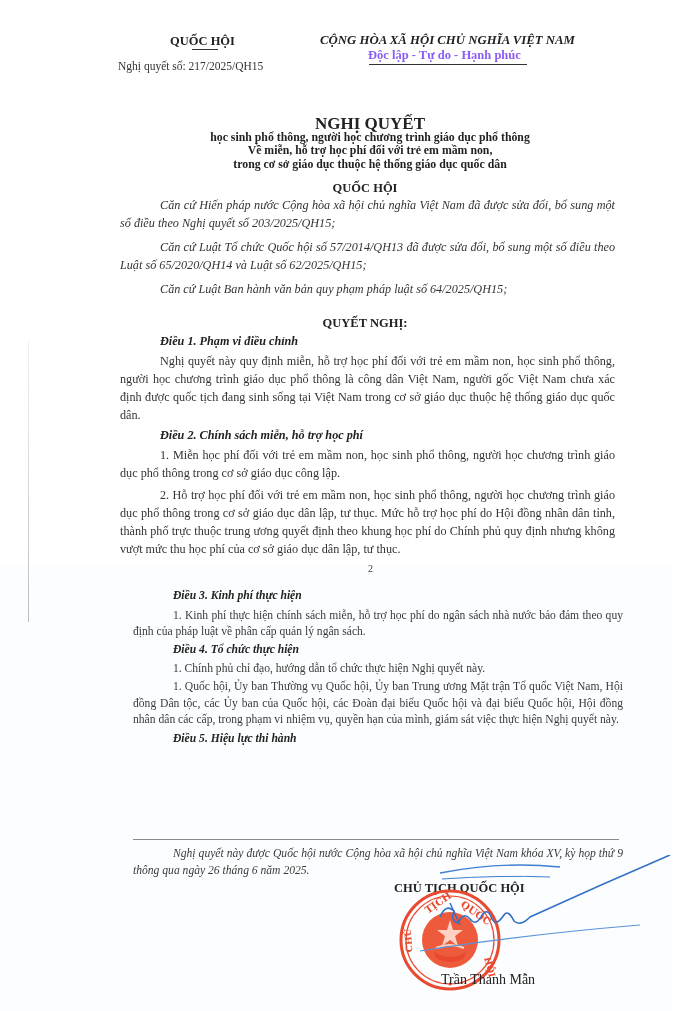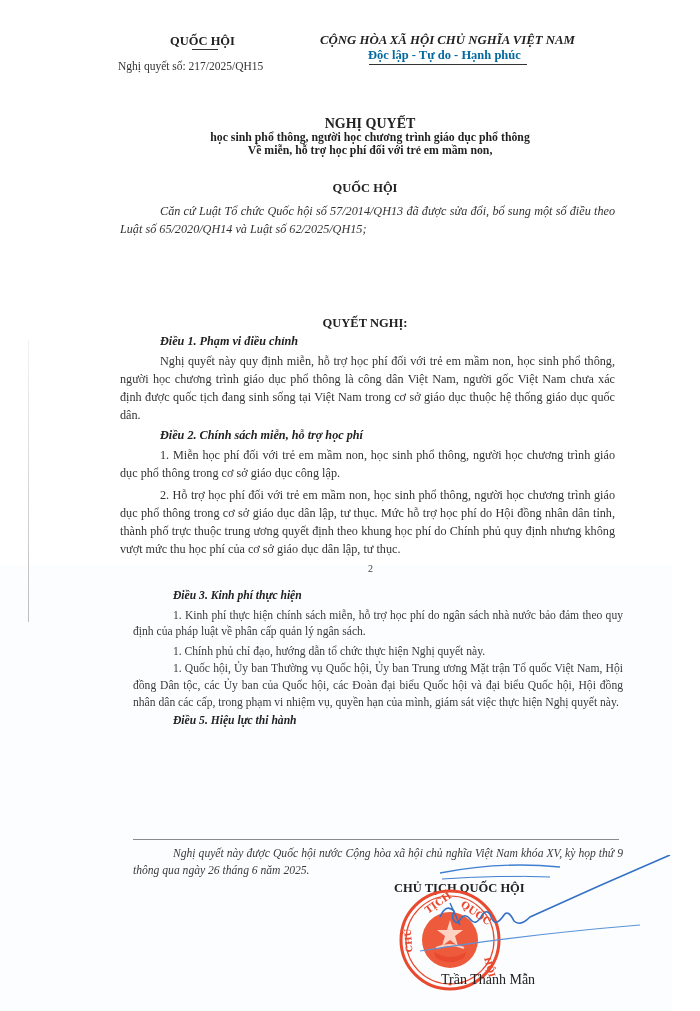--- a/index.html
+++ b/index.html
@@ -20,26 +20,26 @@
     .vline {
       position: absolute; left: 28px; top: 340px; width: 1px; height: 282px;
       background: linear-gradient(#f2f2f2, #bdbdbd);
     }
     .abs { position: absolute; white-space: nowrap; }
     .i { font-style: italic; }
 
     .hdr-org { left: 170px; top: 34px; font-size: 12.5px; font-weight: bold; color: #222; }
     .hdr-org-rule { position:absolute; left: 192px; top: 49px; width: 26px; height: 1px; background:#333; }
     .hdr-nation { left: 320px; top: 33px; font-size: 12.8px; font-weight: bold; color: #222; font-style: italic; }
-    .hdr-motto { left: 368px; top: 48px; font-size: 12.5px; font-weight: bold; color: #0369a1; }
+    .hdr-motto { left: 368px; top: 48px; font-size: 12.5px; font-weight: bold; color: #8b5cf6; }
     .hdr-motto-rule { position:absolute; left: 369px; top: 64px; width: 158px; height: 1px; background:#333; }
     .hdr-num { left: 118px; top: 60px; font-size: 11.5px; color: #333; }
 
     .title-block { position: absolute; left: 120px; width: 500px; top: 117px; text-align: center; font-weight: bold; font-size: 11.8px; line-height: 13.5px; color: #222; }
-    .title-block .t1 { font-size: 14px; }
+    .title-block .t1 { font-size: 17px; }
 
     .body-top { position: absolute; left: 120px; width: 495px; font-size: 12.2px; line-height: 18px; color: #333; }
     .para { text-align: justify; text-align-last: left; text-indent: 40px; margin: 0; }
     .center-head { position: absolute; left: 120px; width: 490px; text-align: center; font-weight: bold; font-size: 12.5px; color: #222; }
     .art-head { font-weight: bold; padding-left: 40px; color: #222; margin: 0; font-style: italic; }
 
     .body-bot { position: absolute; left: 133px; width: 490px; font-size: 11.6px; line-height: 16.6px; color: #3a3a3a; }
     .pnum { left: 368px; top: 563px; font-size: 10px; color: #444; }
     .sep-rule { position: absolute; left: 133px; top: 839px; width: 486px; height: 1px; background: #8a8a8a; }
 
@@ -59,43 +59,47 @@
 <div class="hdr-org-rule"></div>
 <div class="abs hdr-num">Nghị quyết số: 217/2025/QH15</div>
 <div class="abs hdr-nation">CỘNG HÒA XÃ HỘI CHỦ NGHĨA VIỆT NAM</div>
 <div class="abs hdr-motto">Độc lập - Tự do - Hạnh phúc</div>
 <div class="hdr-motto-rule"></div>
 
 <div class="title-block">
   <div class="t1">NGHỊ QUYẾT</div>
   <div>học sinh phổ thông, người học chương trình giáo dục phổ thông</div>
   <div>Về miễn, hỗ trợ học phí đối với trẻ em mầm non,</div>
+  <div>trong cơ sở giáo dục thuộc hệ thống giáo dục quốc dân</div>
 </div>
 
 <div class="center-head" style="top:181px;">QUỐC HỘI</div>
 
 <div class="body-top i" style="top:196px;">
+  <p class="para">Căn cứ Hiến pháp nước Cộng hòa xã hội chủ nghĩa Việt Nam đã được sửa đổi, bổ sung một số điều theo Nghị quyết số 203/2025/QH15;</p>
   <p class="para" style="margin-top:6px;">Căn cứ Luật Tổ chức Quốc hội số 57/2014/QH13 đã được sửa đổi, bổ sung một số điều theo Luật số 65/2020/QH14 và Luật số 62/2025/QH15;</p>
+  <p class="para" style="margin-top:6px;">Căn cứ Luật Ban hành văn bản quy phạm pháp luật số 64/2025/QH15;</p>
 </div>
 
 <div class="center-head" style="top:316px;">QUYẾT NGHỊ:</div>
 
 <div class="body-top" style="top:332px;">
   <p class="art-head">Điều 1. Phạm vi điều chỉnh</p>
   <p class="para" style="margin-top:2px;">Nghị quyết này quy định miễn, hỗ trợ học phí đối với trẻ em mầm non, học sinh phổ thông, người học chương trình giáo dục phổ thông là công dân Việt Nam, người gốc Việt Nam chưa xác định được quốc tịch đang sinh sống tại Việt Nam trong cơ sở giáo dục thuộc hệ thống giáo dục quốc dân.</p>
   <p class="art-head" style="margin-top:2px;">Điều 2. Chính sách miễn, hỗ trợ học phí</p>
   <p class="para" style="margin-top:2px;">1. Miễn học phí đối với trẻ em mầm non, học sinh phổ thông, người học chương trình giáo dục phổ thông trong cơ sở giáo dục công lập.</p>
   <p class="para" style="margin-top:4px;">2. Hỗ trợ học phí đối với trẻ em mầm non, học sinh phổ thông, người học chương trình giáo dục phổ thông trong cơ sở giáo dục dân lập, tư thục. Mức hỗ trợ học phí do Hội đồng nhân dân tỉnh, thành phố trực thuộc trung ương quyết định theo khung học phí do Chính phủ quy định nhưng không vượt mức thu học phí của cơ sở giáo dục dân lập, tư thục.</p>
 </div>
 
 <div class="abs pnum">2</div>
 
 <div class="body-bot" style="top:588px;">
   <p class="art-head">Điều 3. Kinh phí thực hiện</p>
   <p class="para" style="margin-top:3px;">1. Kinh phí thực hiện chính sách miễn, hỗ trợ học phí do ngân sách nhà nước bảo đảm theo quy định của pháp luật về phân cấp quản lý ngân sách.</p>
+  <p class="art-head" style="margin-top:1px;">Điều 4. Tổ chức thực hiện</p>
   <p class="para" style="margin-top:3px;">1. Chính phủ chỉ đạo, hướng dẫn tổ chức thực hiện Nghị quyết này.</p>
   <p class="para" style="margin-top:1px;">1. Quốc hội, Ủy ban Thường vụ Quốc hội, Ủy ban Trung ương Mặt trận Tổ quốc Việt Nam, Hội đồng Dân tộc, các Ủy ban của Quốc hội, các Đoàn đại biểu Quốc hội và đại biểu Quốc hội, Hội đồng nhân dân các cấp, trong phạm vi nhiệm vụ, quyền hạn của mình, giám sát việc thực hiện Nghị quyết này.</p>
   <p class="art-head" style="margin-top:2px;">Điều 5. Hiệu lực thi hành</p>
 </div>
 
 <div class="sep-rule"></div>
 
 <div class="body-bot i" style="top:846px;">
   <p class="para">Nghị quyết này được Quốc hội nước Cộng hòa xã hội chủ nghĩa Việt Nam khóa XV, kỳ họp thứ 9 thông qua ngày 26 tháng 6 năm 2025.</p>
 </div>

